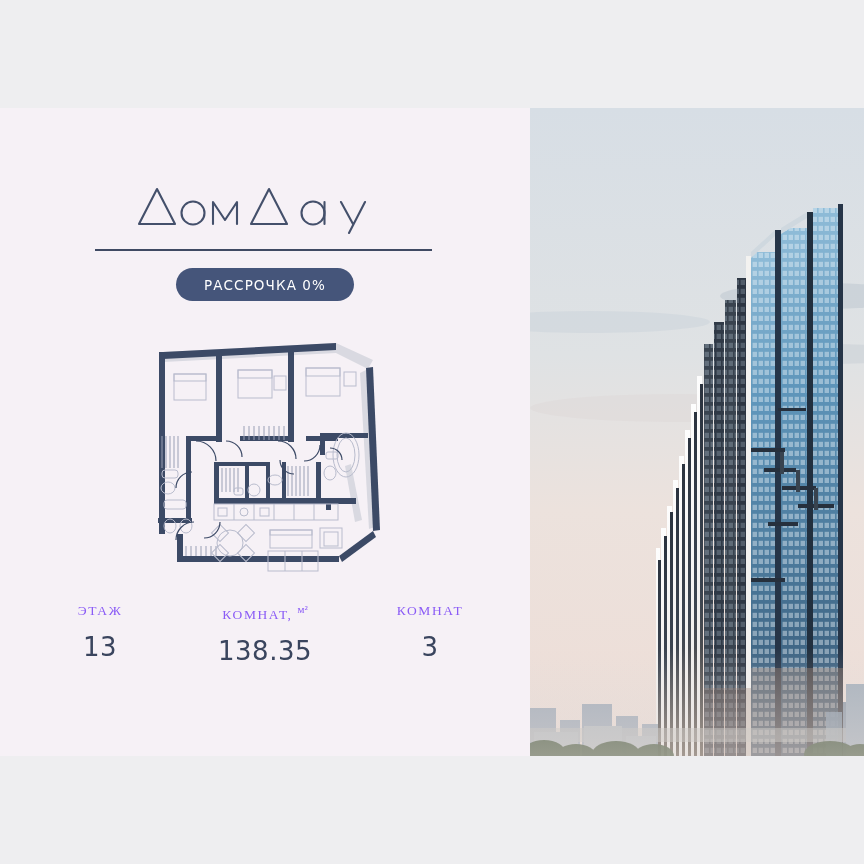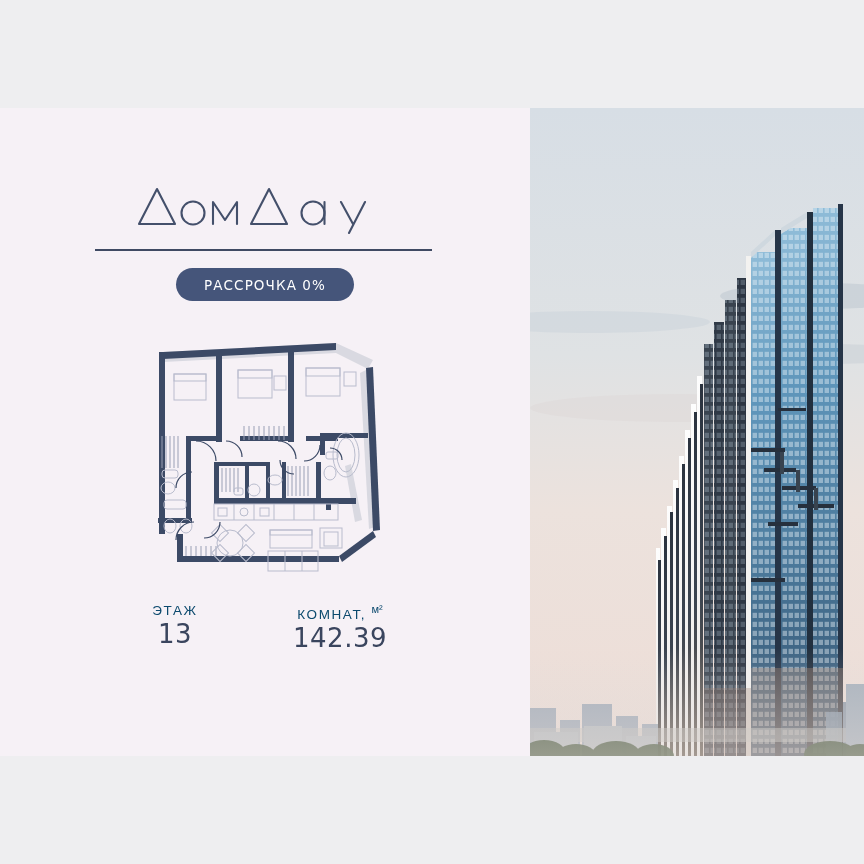--- a/index.html
+++ b/index.html
@@ -63,23 +63,23 @@
     position:absolute;left:0;top:495px;width:530px;
     display:flex;justify-content:center;align-items:flex-start;
   }
   .stat{text-align:center;}
   .stat.floor{width:150px;}
   .stat.area{width:180px;}
   .stat.rooms{width:150px;}
   .stat-label{
     font-size:13.5px;
     letter-spacing:1.6px;
-    color:#0c4a6e;
-    font-family:Liberation Sans, sans-serif;
-    margin-bottom:3px;
+    color:#8b5cf6;
+    font-family:Liberation Serif, serif;
+    margin-bottom:15px;
     white-space:nowrap;
   }
   .stat-label sup{font-size:11px;vertical-align:super;letter-spacing:0;}
   .stat-value{
     font-size:26px;
     letter-spacing:0.5px;
     color:#3a455e;
     font-family:"DejaVu Sans", sans-serif;
     line-height:1;
     white-space:nowrap;
@@ -266,21 +266,25 @@
       </svg>
     </div>
 
     <div id="stats">
       <div class="stat floor">
         <div class="stat-label">ЭТАЖ</div>
         <div class="stat-value">13</div>
       </div>
       <div class="stat area">
         <div class="stat-label"><span>КОМНАТ, </span><sup>м²</sup></div>
-        <div class="stat-value">142.39</div>
+        <div class="stat-value">138.35</div>
+      </div>
+      <div class="stat rooms">
+        <div class="stat-label">КОМНАТ</div>
+        <div class="stat-value">3</div>
       </div>
     </div>
 
   </div>
 
   <div class="panel" id="right-panel">
     <div id="photo">
       <svg viewBox="0 0 334 648" preserveAspectRatio="xMidYMid slice" aria-hidden="true">
         <defs>
           <linearGradient id="sky" x1="0" y1="0" x2="0" y2="1">

